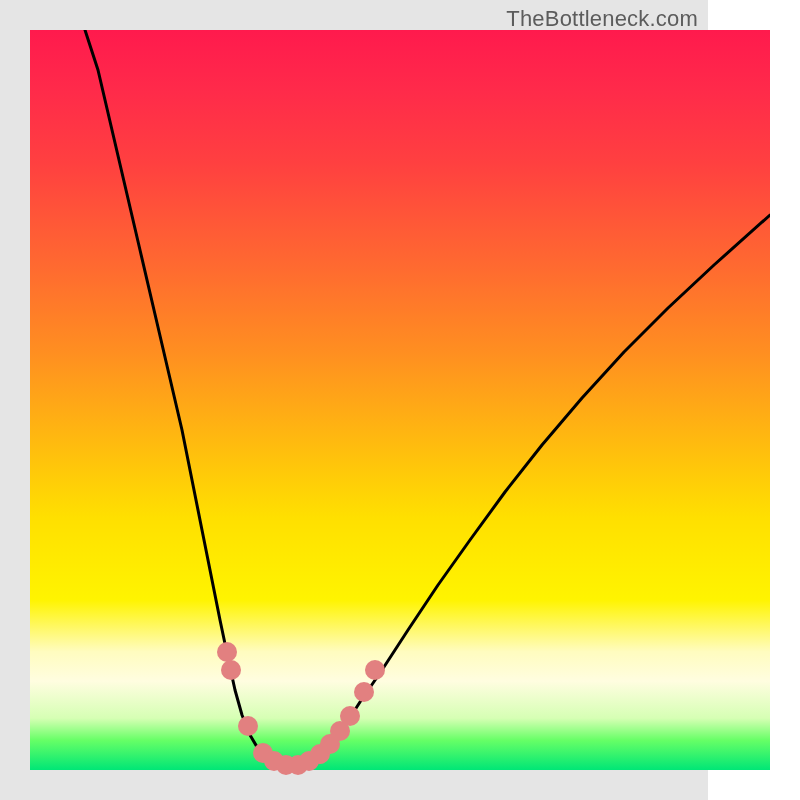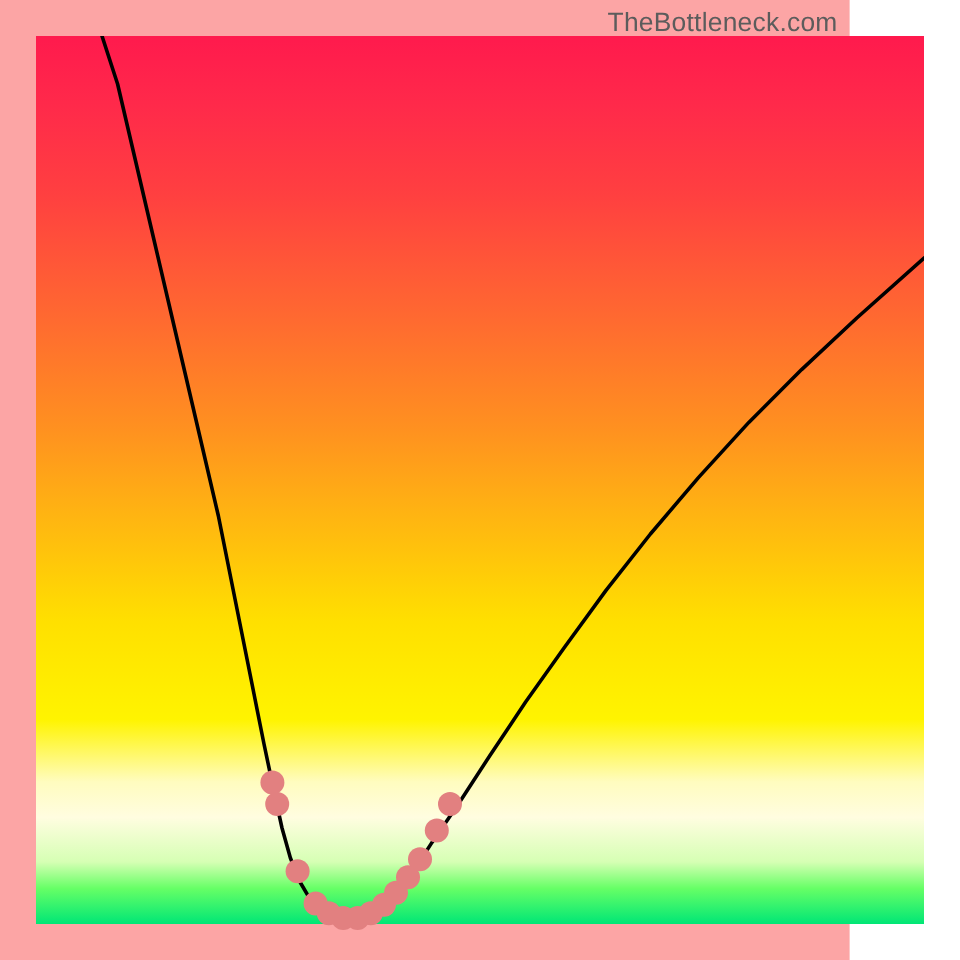--- a/index.html
+++ b/index.html
@@ -1,21 +1,21 @@
 <!DOCTYPE html>
 <html><head>
 <meta charset="utf-8">
 <style>
   * { margin: 0; padding: 0; box-sizing: border-box; }
   html, body { width: 800px; height: 800px; overflow: hidden; background: #fff; }
   .frame {
     position: relative;
     width: 708px;
     height: 800px;
-    background: #fca5a5;
+    background: #e5e5e5;
   }
   .plot-area {
     position: absolute;
     left: 30px;
     top: 30px;
     width: 740px;
     height: 740px;
     background: linear-gradient(to bottom,
       #ff1a4d 0%,
       #ff2a4a 8%,

